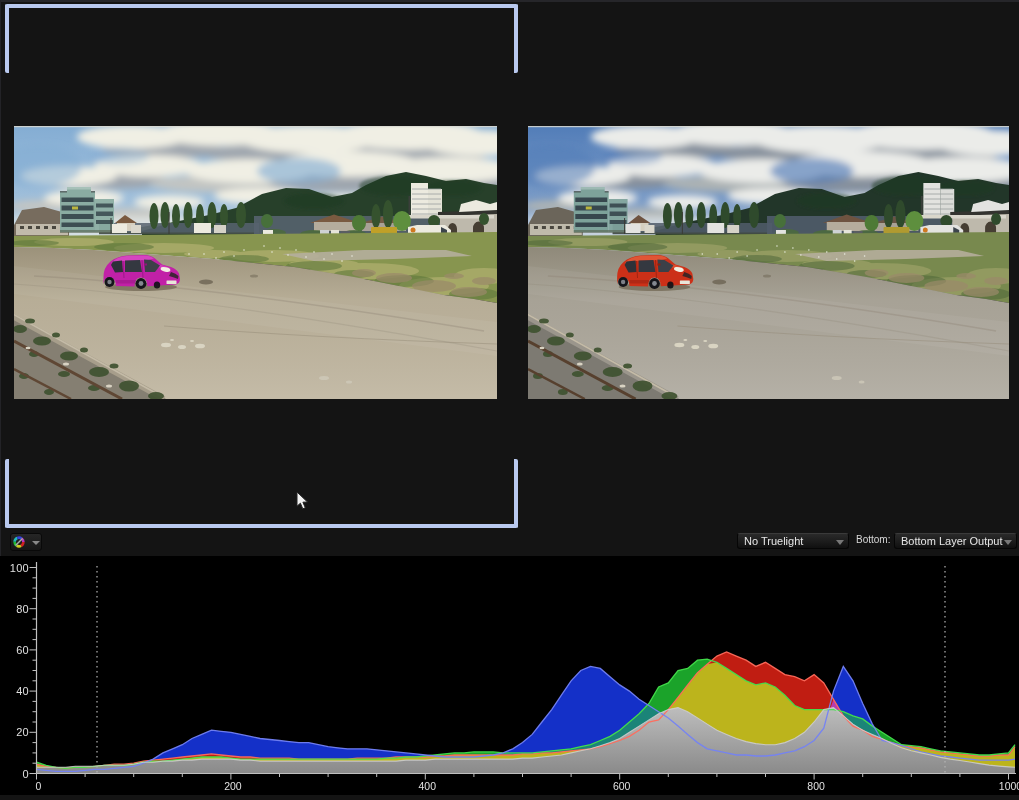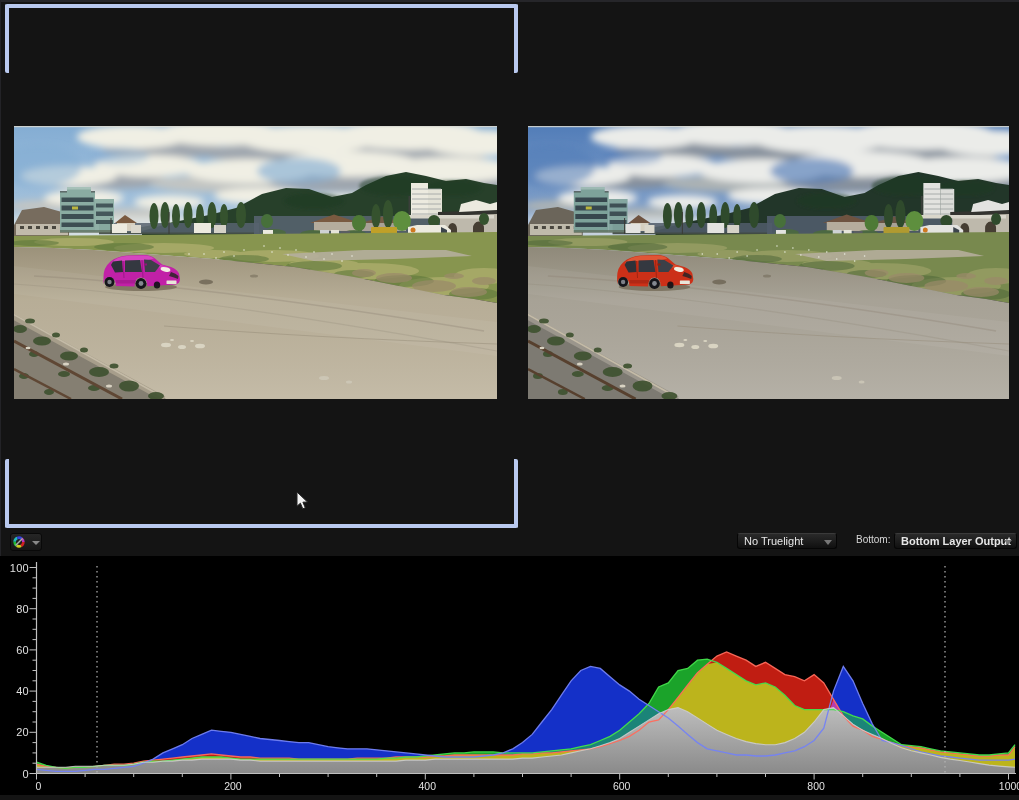--- a/index.html
+++ b/index.html
@@ -31,22 +31,22 @@
  --treed:#2f4a2c;
 }
 #toolbar{position:absolute;left:0;top:526px;width:1019px;height:30px;}
 #wheelbtn{position:absolute;left:10px;top:7px;width:30px;height:16px;background:linear-gradient(#262626,#161616);
   border:1px solid #090909;border-radius:3px;}
 .drop{position:absolute;top:6.5px;height:16px;background:linear-gradient(#2a2a2a,#101010);
   border:1px solid #060606;border-top-color:#3a3a3a;border-radius:3px;color:#e6e6e6;
   font-size:11px;line-height:15.5px;padding-left:6px;box-sizing:border-box;}
 .drop .arr{position:absolute;right:4px;top:6px;width:0;height:0;
   border-left:4px solid transparent;border-right:4px solid transparent;border-top:5px solid #777;}
-#d1{left:737px;width:100px;}
-#d2{left:894px;width:123px;font-weight:bold;}
+#d1{left:737px;width:112px;}
+#d2{left:894px;width:123px;}
 #rlabel{position:absolute;left:856px;top:8px;color:#d8d8d8;font-size:10px;}
 #chart{position:absolute;left:0;top:556px;width:1019px;height:239px;background:#000;}
 #cursor{position:absolute;left:296px;top:491px;}
 </style></head>
 <body>
 <div id="page">
   <div id="topline"></div>
   <div id="leftline"></div>
   <div id="br-top" class="bracket"></div>
   <div id="br-bot" class="bracket"></div>

